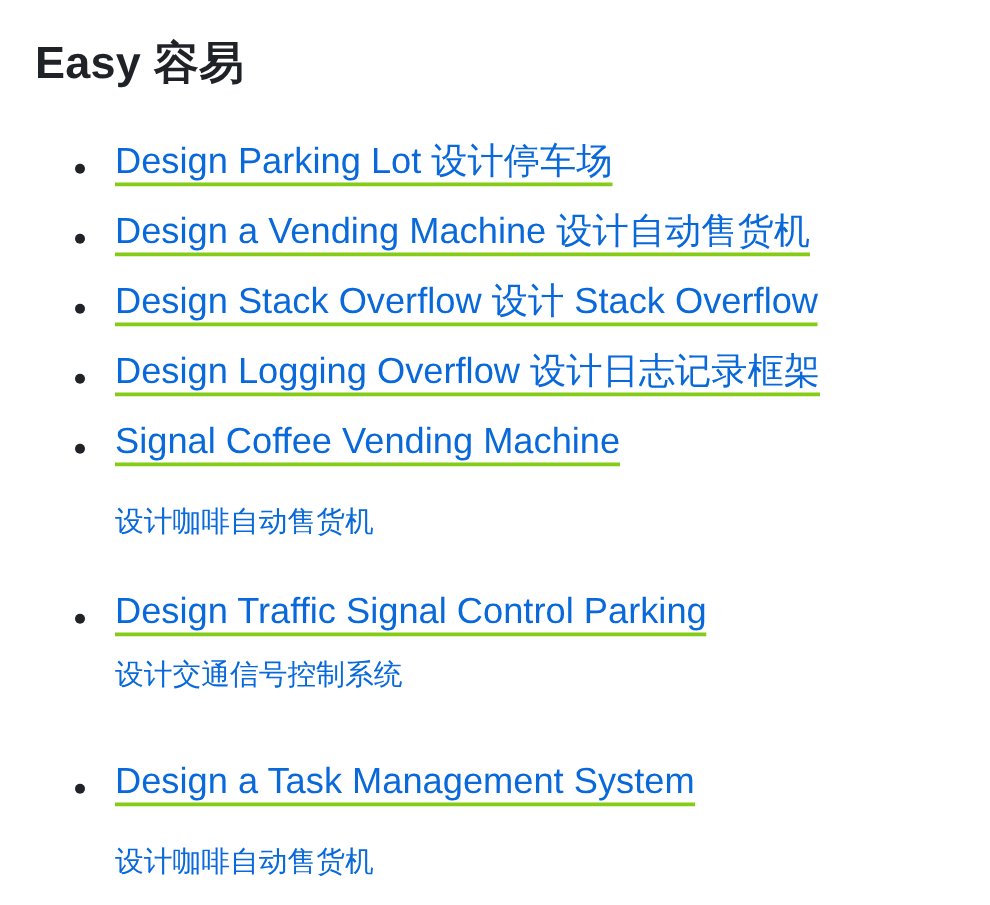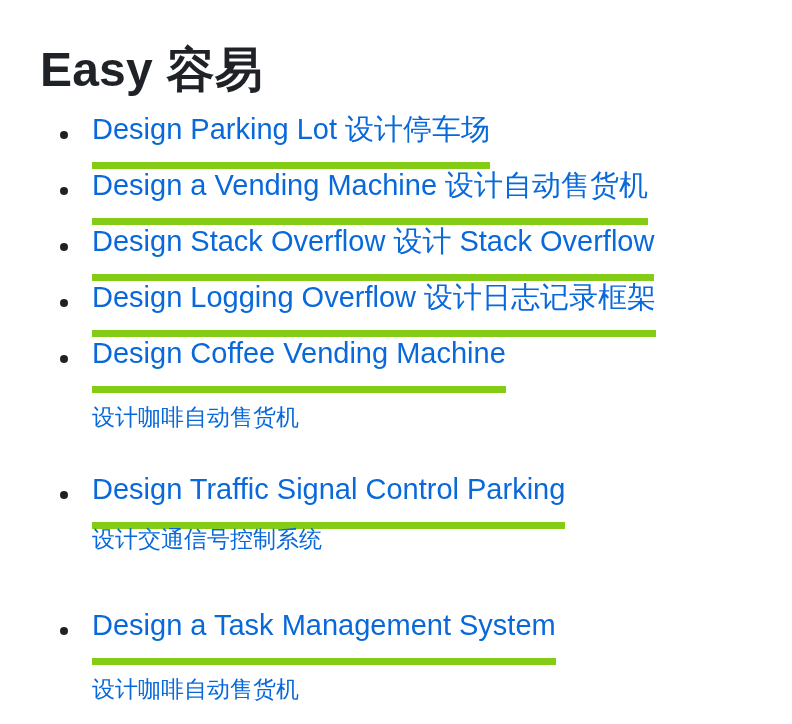--- a/index.html
+++ b/index.html
@@ -3,33 +3,33 @@
 <meta charset="utf-8">
 <style>
   html, body { margin: 0; padding: 0; background: #ffffff; }
   body {
     width: 792px; height: 724px; overflow: hidden;
     font-family: "Liberation Sans", "DejaVu Sans", sans-serif;
     color: #1f2328;
   }
   .page { position: relative; padding: 0 0 0 28px; }
   h2 {
-    margin: 12px; position: absolute; top: 26px; left: 28px;
-    font-size: 48px; font-weight: bold; color: #1f2328; letter-spacing: 0.2px;
+    margin: 0; position: absolute; top: 26px; left: 28px;
+    font-size: 36px; font-weight: bold; color: #1f2328; letter-spacing: 0.2px;
   }
   ul { list-style: none; margin: 0; padding: 0; position: absolute; top: 108px; left: 60px; }
   li { position: relative; }
   .bullet {
     position: absolute; left: 0; width: 8px; height: 8px; border-radius: 50%;
     background: #1f2328;
   }
   a.link {
     position: absolute; left: 32px; white-space: nowrap;
     font-size: 29px; color: #0969da; text-decoration: none;
-    border-bottom: 7px solid #84cc16; line-height: 34px; padding-bottom: 16px;
+    border-bottom: 3px solid #84cc16; line-height: 34px; padding-bottom: 0;
   }
   .sub {
     position: absolute; left: 32px; white-space: nowrap;
     font-size: 23px; color: #0969da; line-height: 34px;
   }
 </style>
 </head>
 <body>
 
 <div class="page">
@@ -47,21 +47,21 @@
     <li>
       <span class="bullet" style="top:135px"></span>
       <a class="link" href="#" style="top:116px">Design Stack Overflow  设计 Stack Overflow</a>
     </li>
     <li>
       <span class="bullet" style="top:191px"></span>
       <a class="link" href="#" style="top:172px">Design Logging Overflow  设计日志记录框架</a>
     </li>
     <li>
       <span class="bullet" style="top:247px"></span>
-      <a class="link" href="#" style="top:228px">Design Coffee Vending Machine</a>
+      <a class="link" href="#" style="top:228px">Signal Coffee Vending Machine</a>
       <span class="sub" style="top:292px">设计咖啡自动售货机</span>
     </li>
     <li>
       <span class="bullet" style="top:383px"></span>
       <a class="link" href="#" style="top:364px">Design Traffic Signal Control Parking</a>
       <span class="sub" style="top:414px">设计交通信号控制系统</span>
     </li>
     <li>
       <span class="bullet" style="top:519px"></span>
       <a class="link" href="#" style="top:500px">Design a Task Management System</a>

